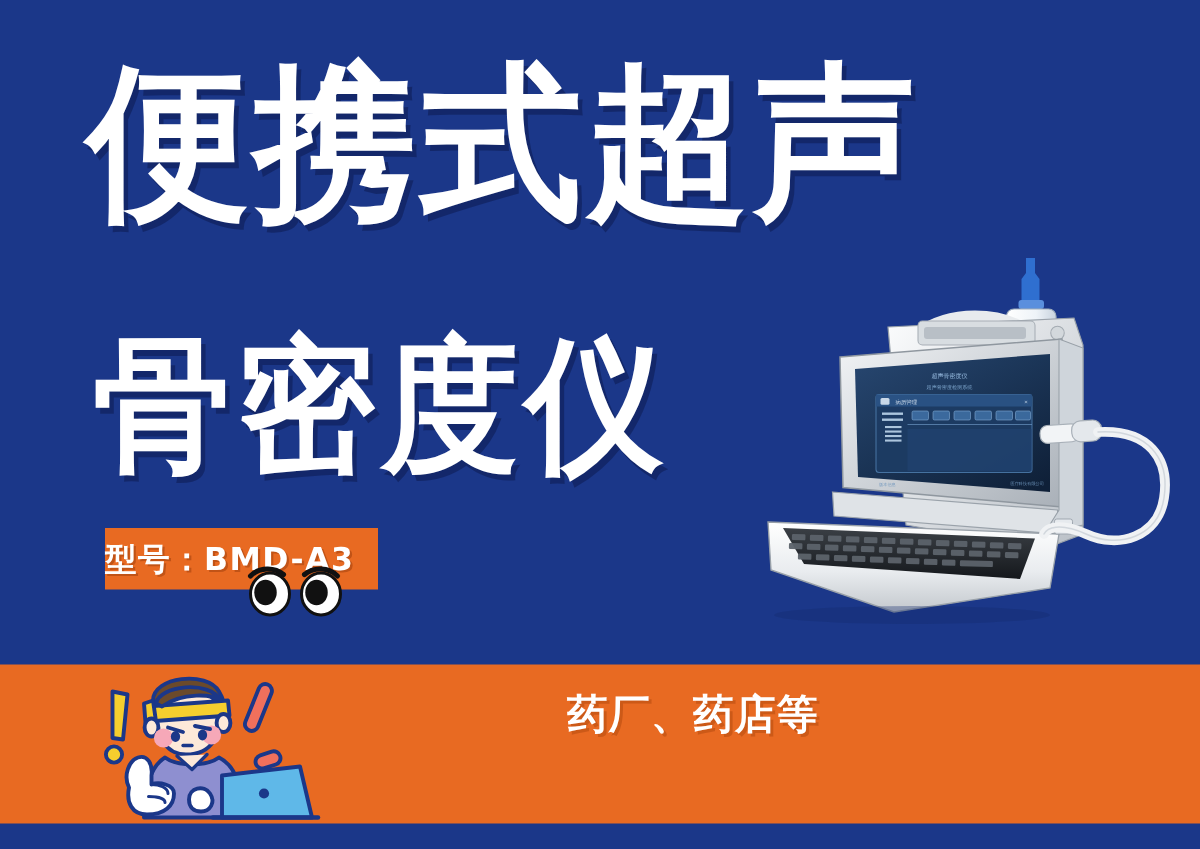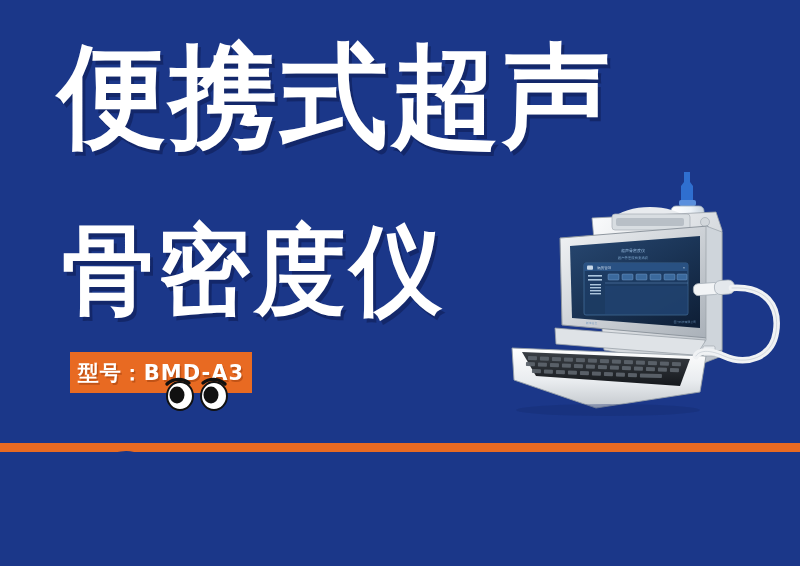--- a/index.html
+++ b/index.html
@@ -1,21 +1,21 @@
 <!DOCTYPE html>
 <html><head>
 <meta charset="utf-8">
 <style>
   html,body{margin:0;padding:0;}
   body{
     width:800px;height:566px;overflow:hidden;
     font-family:"Liberation Sans","DejaVu Sans",sans-serif;
     background:#1B3789;
   }
-  #poster{position:relative;width:800px;height:452px;background:#1B3789;overflow:hidden;}
+  #poster{position:relative;width:800px;height:549px;background:#1B3789;overflow:hidden;}
 
   
   .title-block{position:absolute;left:0;top:38px;width:800px;}
   .title-line{
     color:#ffffff;font-weight:bold;white-space:nowrap;
     font-family:"DejaVu Sans","Liberation Sans",sans-serif;
     text-shadow:3px 4px 0 rgba(12,28,80,0.55);
   }
   .title-line1{
     position:absolute;left:58px;top:0;
@@ -24,21 +24,21 @@
   }
   .title-line2{
     position:absolute;left:62px;top:182px;
     font-size:92px;line-height:96px;letter-spacing:4px;
     transform:scaleY(1.06);transform-origin:left top;
   }
 
   
   .badge{
     position:absolute;left:70px;top:352px;width:182px;height:41px;
-    background:#E86A22;display:flex;align-items:center;justify-content:center;
+    background:#E86A22;display:flex;align-items:center;justify-content:flex-start;
   }
   .badge-text{
     color:#ffffff;font-weight:bold;font-size:21px;letter-spacing:1px;
     white-space:nowrap;font-family:"DejaVu Sans","Liberation Sans",sans-serif;
     text-shadow:1.5px 1.5px 0 rgba(120,40,0,0.35);
   }
   .badge-eyes{position:absolute;left:163px;top:376px;width:70px;height:36px;}
 
   
   .device{position:absolute;left:500px;top:160px;width:300px;height:260px;}
@@ -226,20 +226,21 @@
     <path d="M232 128 C266 126, 280 146, 276 172 C272 198, 246 206, 224 196 C206 188, 198 192, 196 196" fill="none" stroke="#f0f2f4" stroke-width="6.5" stroke-linecap="round"></path>
     <path d="M232 128 C266 126, 280 146, 276 172 C272 198, 246 206, 224 196 C206 188, 198 192, 196 196" fill="none" stroke="#c5ccd3" stroke-width="1" stroke-linecap="round" opacity="0.7"></path>
 
     <ellipse cx="108" cy="250" rx="92" ry="6" fill="#132a6d" opacity="0.35"></ellipse>
   </svg>
 
   <div class="band-orange"></div>
   <div class="band-bottom"></div>
 
   <div class="banner-text">
+    <span>药厂、药店等</span>
   </div>
 
   <svg class="mascot" viewBox="0 0 180 118">
     <g stroke="#1B3789" stroke-width="2.6" stroke-linecap="round" stroke-linejoin="round">
 
       <g fill="#F5CE2E">
         <path d="M23 20 L33 22 L30 52 L23 51 Z"></path>
         <circle cx="24" cy="62" r="5.4"></circle>
       </g>
 

